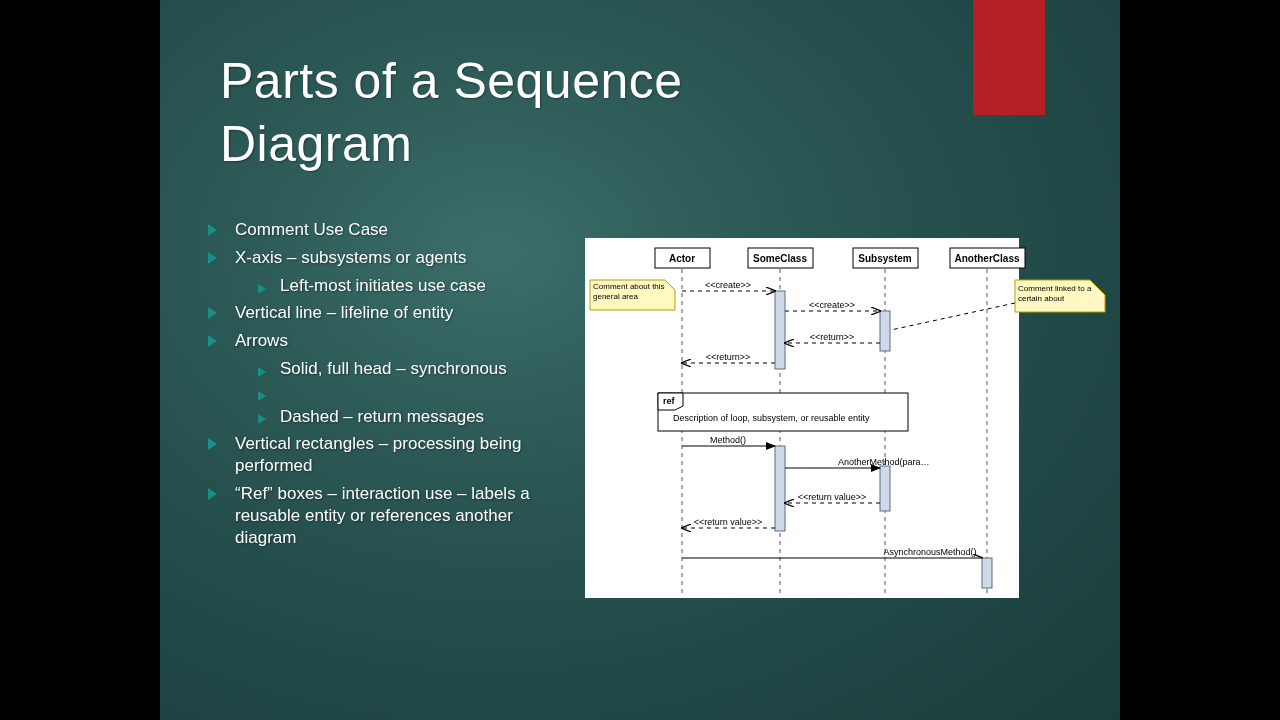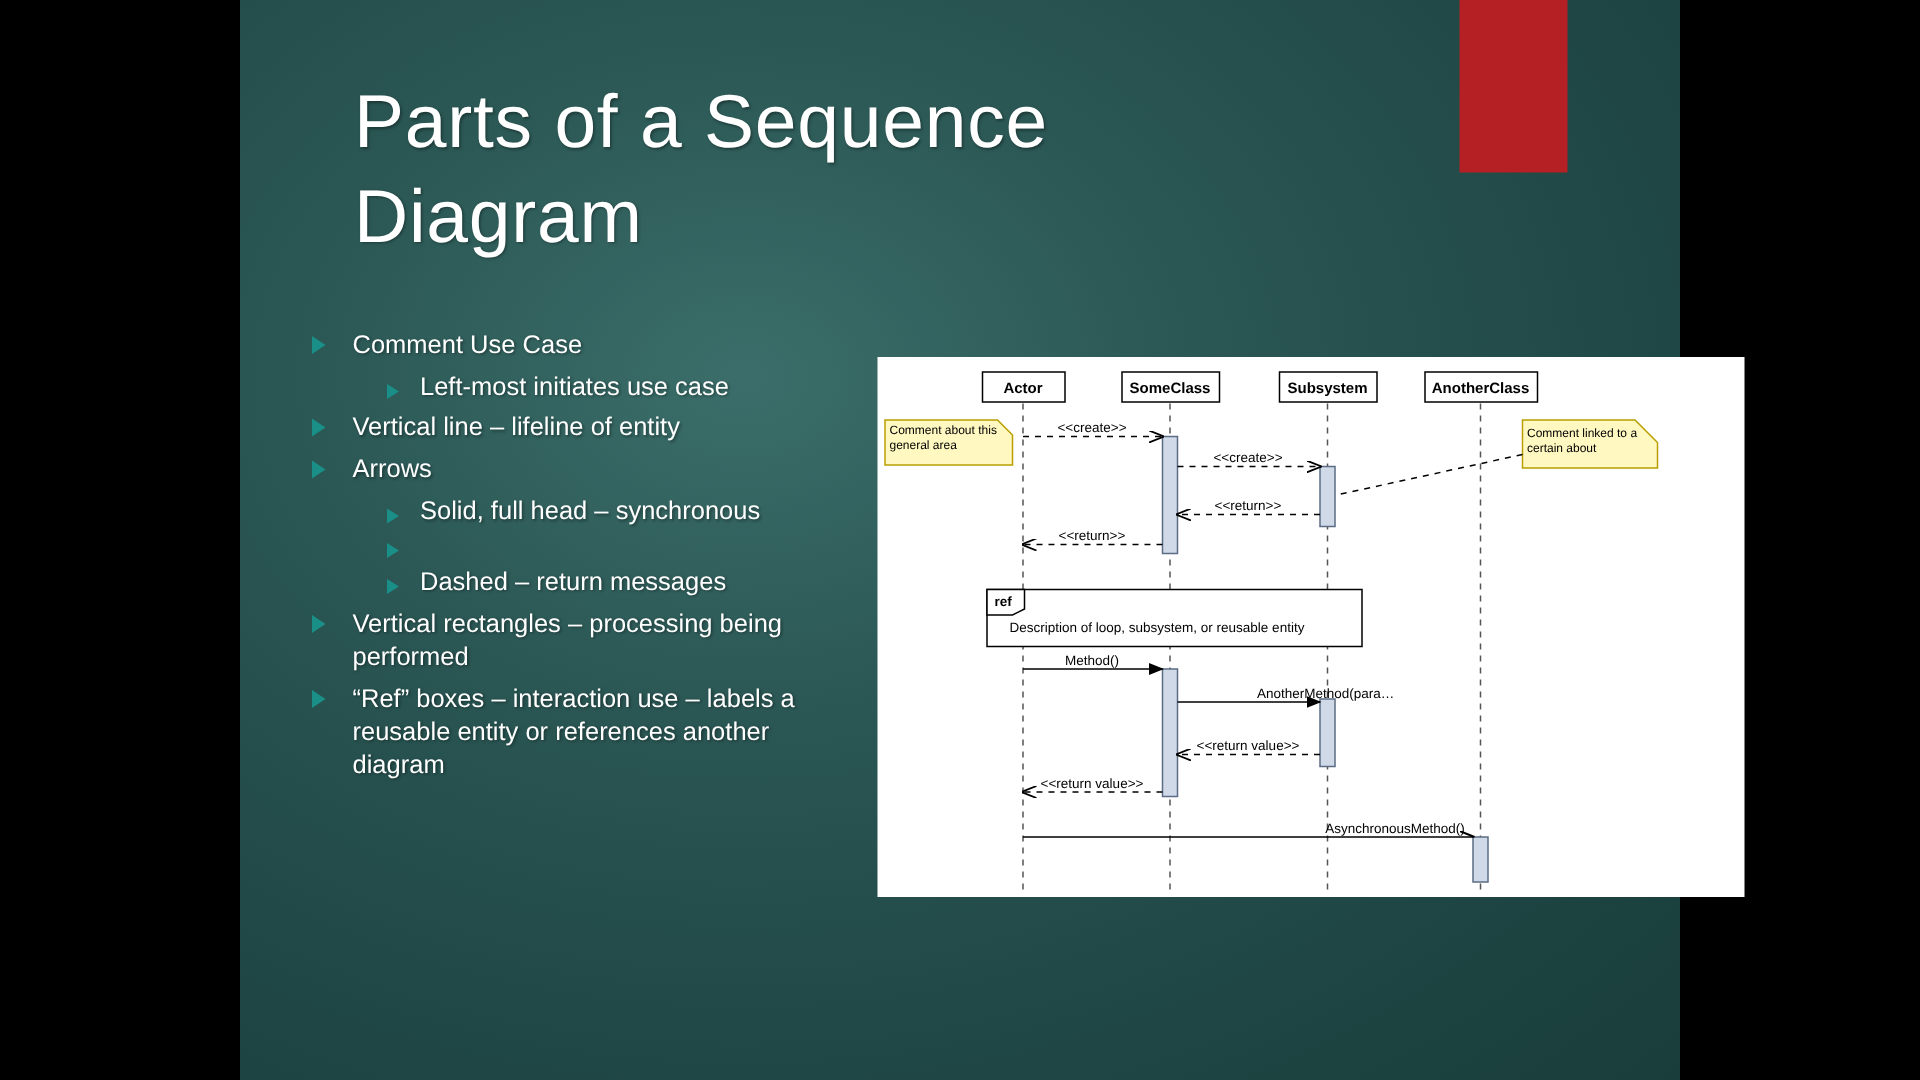--- a/index.html
+++ b/index.html
@@ -30,21 +30,20 @@
   }
   .title {
     position: absolute;
     left: 60px;
     top: 50px;
     font-size: 50px;
     font-weight: 300;
     line-height: 1.25;
     letter-spacing: 0.5px;
     text-shadow: 1px 1px 2px rgba(0,0,0,0.35);
-    margin-left: 16px;
   }
   .bullets {
     position: absolute;
     left: 48px;
     top: 215px;
     width: 360px;
     font-size: 17px;
     line-height: 1.3;
     text-shadow: 1px 1px 2px rgba(0,0,0,0.4);
   }
@@ -69,40 +68,44 @@
     margin-right: 14px;
     margin-top:5px;
     flex: 0 0 auto;
   }
   .txt { flex: 1 1 auto; }
 
   .diagram {
     position:absolute;
     left: 425px;
     top: 238px;
-    width: 578px;
+    width: 434px;
     height: 360px;
     background: #fff;
   }
 </style>
 </head>
 <body>
 
 <div class="slide">
   <div class="accent"></div>
 
   <div class="title">
     <span>Parts of a Sequence</span><br>
     <span>Diagram</span>
   </div>
 
   <div class="bullets">
     <div class="b1">
         <span class="tri"></span>
         <span class="txt">Comment Use Case</span>
+      </div>
+    <div class="b1">
+        <span class="tri"></span>
+        <span class="txt">X-axis – subsystems or agents</span>
       </div>
     <div class="b2">
         <span class="tri2"></span>
         <span class="txt">Left-most initiates use case</span>
       </div>
     <div class="b1">
         <span class="tri"></span>
         <span class="txt">Vertical line – lifeline of entity</span>
       </div>
     <div class="b1">

